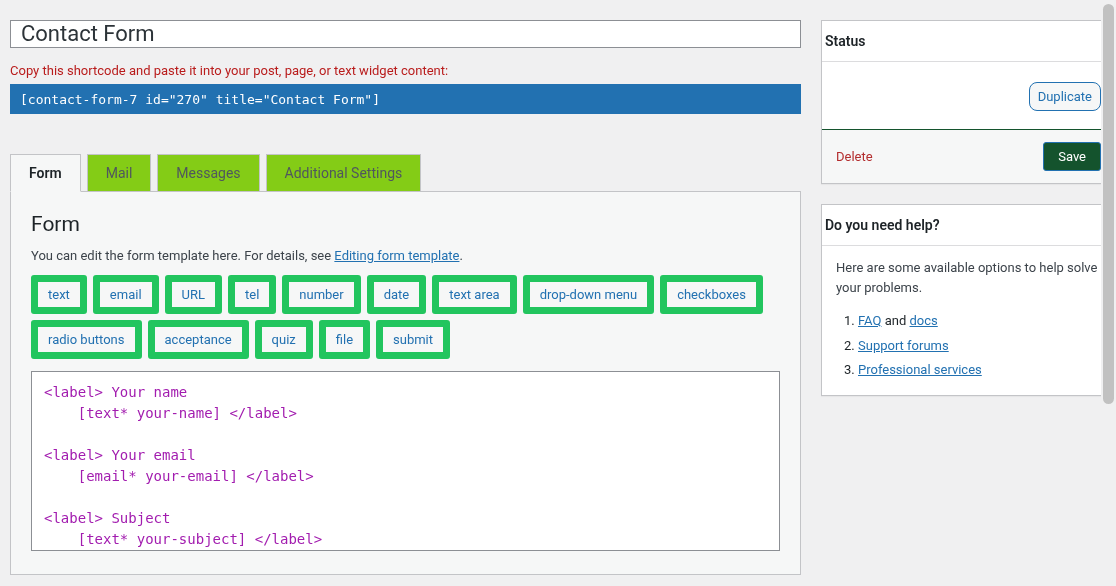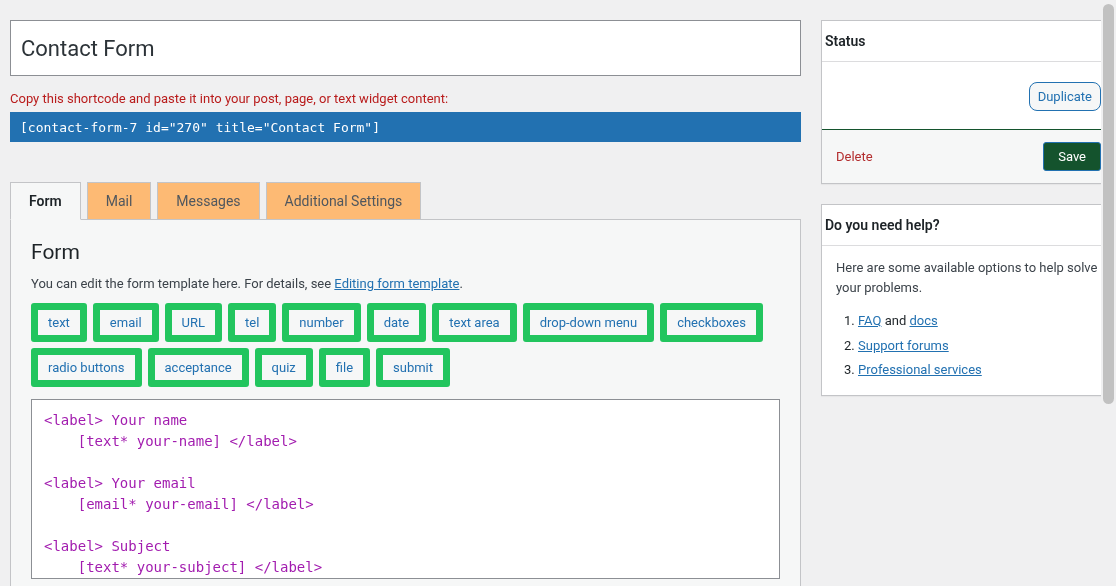--- a/index.html
+++ b/index.html
@@ -26,21 +26,21 @@
       width: 295px;
       display: flex;
       flex-direction: column;
       gap: 20px;
     }
     .title-input {
       width: 100%;
       padding: 6px 10px;
       font-size: 22px;
       line-height: 1.3;
-      height: 56px;
+      height: 28px;
       border: 1px solid #8c8f94;
       background: #fff;
       color: #2c3338;
       font-family: inherit;
     }
     .shortcode-hint {
       margin: 15px 0 6px 0;
       color: #b91c1c;
       font-size: 13px;
     }
@@ -54,21 +54,21 @@
       border: none;
       height: 30px;
     }
     .tabs {
       display: flex;
       margin-top: 40px;
       gap: 0;
     }
     .tab {
       padding: 10px 18px;
-      background: #fdba74;
+      background: #84cc16;
       border: 1px solid #c3c4c7;
       border-bottom: none;
       margin-right: 6px;
       color: #50575e;
       cursor: pointer;
       font-size: 14px;
     }
     .tab.active {
       background: #f6f7f7;
       border-bottom: 1px solid #f6f7f7;

